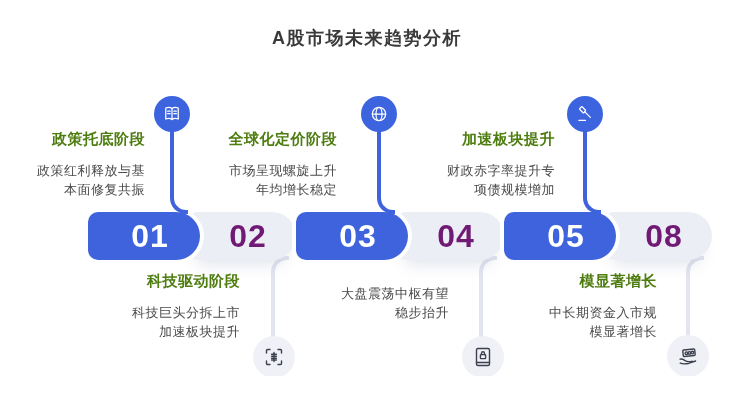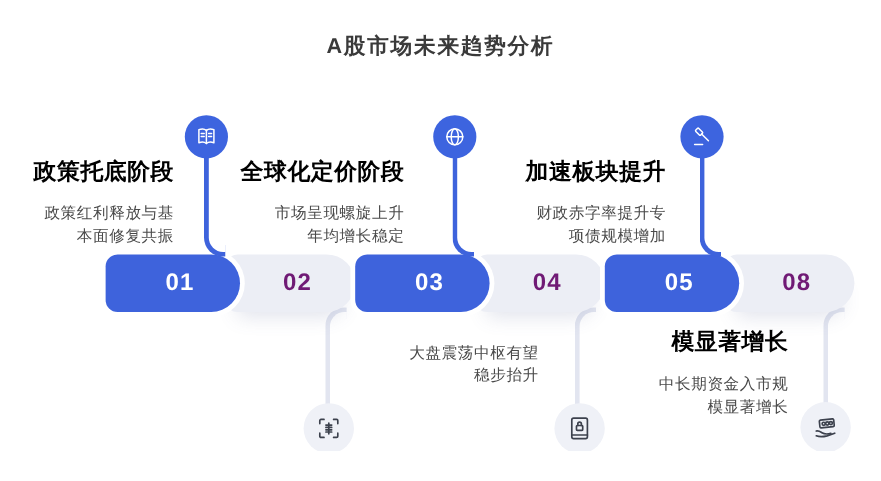--- a/index.html
+++ b/index.html
@@ -8,21 +8,21 @@
     font-family:"Liberation Sans","DejaVu Sans",sans-serif; overflow:hidden;
   }
   .page-title {
     position:absolute; top:26px; left:0; width:100%; text-align:center;
     font-size:18px; font-weight:bold; color:#3a3a3a; letter-spacing:1.5px;
   }
   
   .seg {
     position:absolute; top:212px; height:48px; box-sizing:border-box;
     border-radius:10px 24px 24px 10px; line-height:48px; text-align:center;
-    font-weight:bold; font-size:20px; letter-spacing:1px; padding-left:12px;
+    font-weight:bold; font-size:32px; letter-spacing:1px; padding-left:12px;
   }
   .seg.blue  { background:#3E63DC; color:#ffffff; z-index:3; box-shadow:0 0 0 4px #ffffff; }
   .seg.light { background:#ECEEF5; color:#701a75; z-index:1;
                box-shadow:0 14px 16px -10px rgba(90,100,150,0.18); }
   .seg.s1{left:88px;width:112px;}  .seg.s2{left:188px;width:108px;}
   .seg.s3{left:296px;width:112px;} .seg.s4{left:396px;width:108px;}
   .seg.s5{left:504px;width:112px;} .seg.s6{left:604px;width:108px;}
   
   .conn { position:absolute; width:18px; box-sizing:border-box; }
   .conn.top {
@@ -42,21 +42,21 @@
     position:absolute; border-radius:50%; z-index:5;
     display:flex; align-items:center; justify-content:center;
   }
   .badge.top    { width:36px; height:36px; background:#3D64DF; color:#ffffff; }
   .badge.bottom { width:42px; height:42px; background:#EFF1F7; color:#3C414D; }
   .badge.b1{left:154px;top:96px;} .badge.b3{left:361px;top:96px;} .badge.b5{left:567px;top:96px;}
   .badge.b2{left:253px;top:336px;} .badge.b4{left:462px;top:336px;} .badge.b6{left:667px;top:335px;}
   .badge svg { display:block; }
   
   .tb { position:absolute; text-align:right; }
-  .tb .t { font-size:19px; font-weight:bold; color:#000000; letter-spacing:0.5px; }
+  .tb .t { font-size:15px; font-weight:bold; color:#4d7c0f; letter-spacing:0.5px; }
   .tb .d { margin-top:13px; font-size:13px; color:#4a4a4a; line-height:1.45;
            letter-spacing:0.5px; white-space:pre-line; }
   .tb.t1{top:130px; right:589px;} .tb.t3{top:130px; right:397px;} .tb.t5{top:130px; right:179px;}
   .tb.t2{top:272px; right:494px;} .tb.t4{top:272px; right:285px;} .tb.t6{top:272px; right:77px;}
 </style>
 </head>
 <body>
 
 <div class="canvas">
 
@@ -146,20 +146,25 @@
   <div class="tb t3">
     <div class="t">全球化定价阶段</div>
     <div class="d">市场呈现螺旋上升
 年均增长稳定</div>
   </div>
   <div class="tb t5">
     <div class="t">加速板块提升</div>
     <div class="d">财政赤字率提升专
 项债规模增加</div>
   </div>
+  <div class="tb t2">
+    <div class="t">科技驱动阶段</div>
+    <div class="d">科技巨头分拆上市
+加速板块提升</div>
+  </div>
   <div class="tb t4">
     <div class="d">大盘震荡中枢有望
 稳步抬升</div>
   </div>
   <div class="tb t6">
     <div class="t">模显著增长</div>
     <div class="d">中长期资金入市规
 模显著增长</div>
   </div>
 

